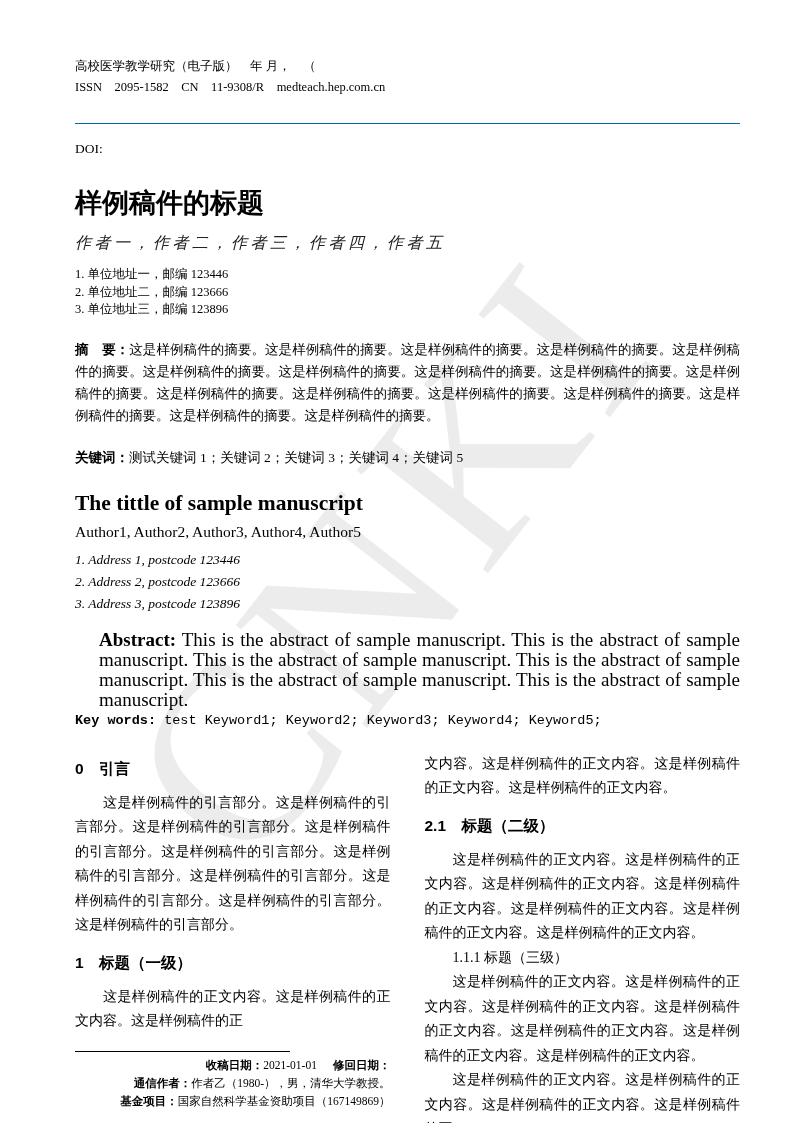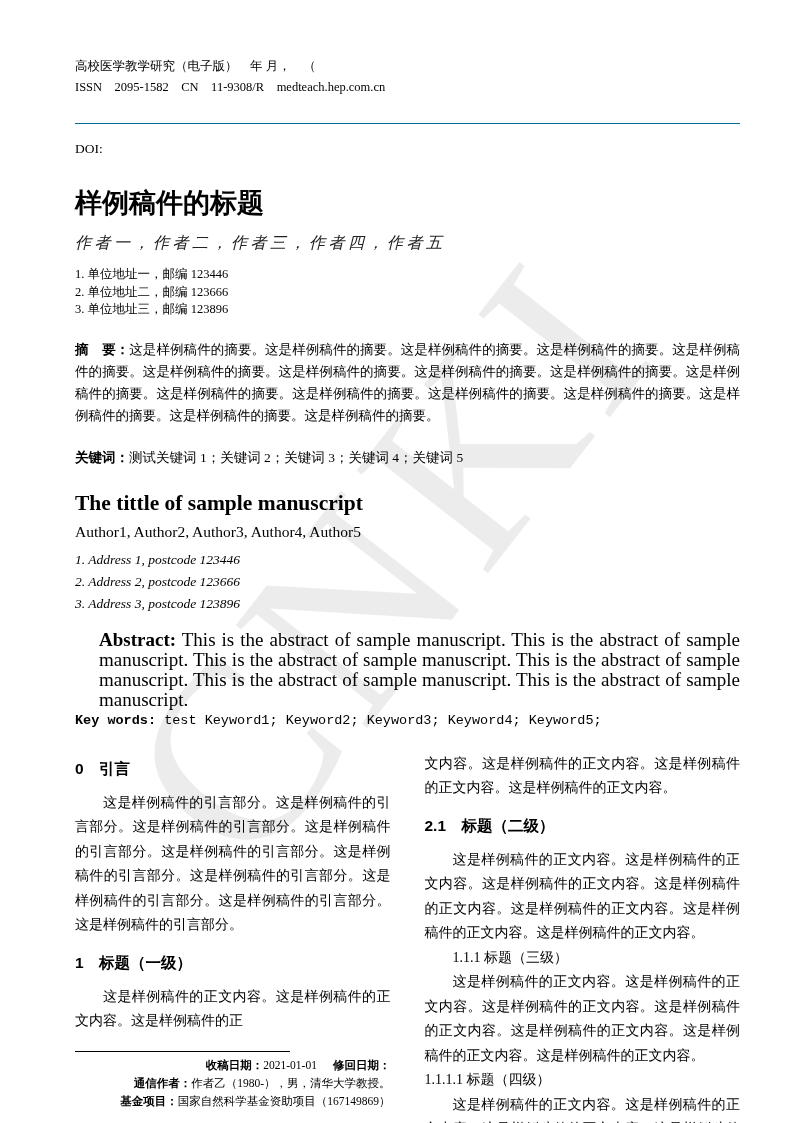--- a/index.html
+++ b/index.html
@@ -139,19 +139,18 @@
 
       <div class="col">
         <p class="body-p no-indent">文内容。这是样例稿件的正文内容。这是样例稿件的正文内容。这是样例稿件的正文内容。</p>
 
         <div class="sec-h">2.1　标题（二级）</div>
         <p class="body-p">这是样例稿件的正文内容。这是样例稿件的正文内容。这是样例稿件的正文内容。这是样例稿件的正文内容。这是样例稿件的正文内容。这是样例稿件的正文内容。这是样例稿件的正文内容。</p>
 
         <p class="sub-h indent">1.1.1 标题（三级）</p>
         <p class="body-p">这是样例稿件的正文内容。这是样例稿件的正文内容。这是样例稿件的正文内容。这是样例稿件的正文内容。这是样例稿件的正文内容。这是样例稿件的正文内容。这是样例稿件的正文内容。</p>
 
-        <p class="sub-h">1.1.1.1 标题（四级）</p>
         <p class="body-p">这是样例稿件的正文内容。这是样例稿件的正文内容。这是样例稿件的正文内容。这是样例稿件的正</p>
       </div>
 
     </div>
   </div>
 </div>
 
 </body></html>

